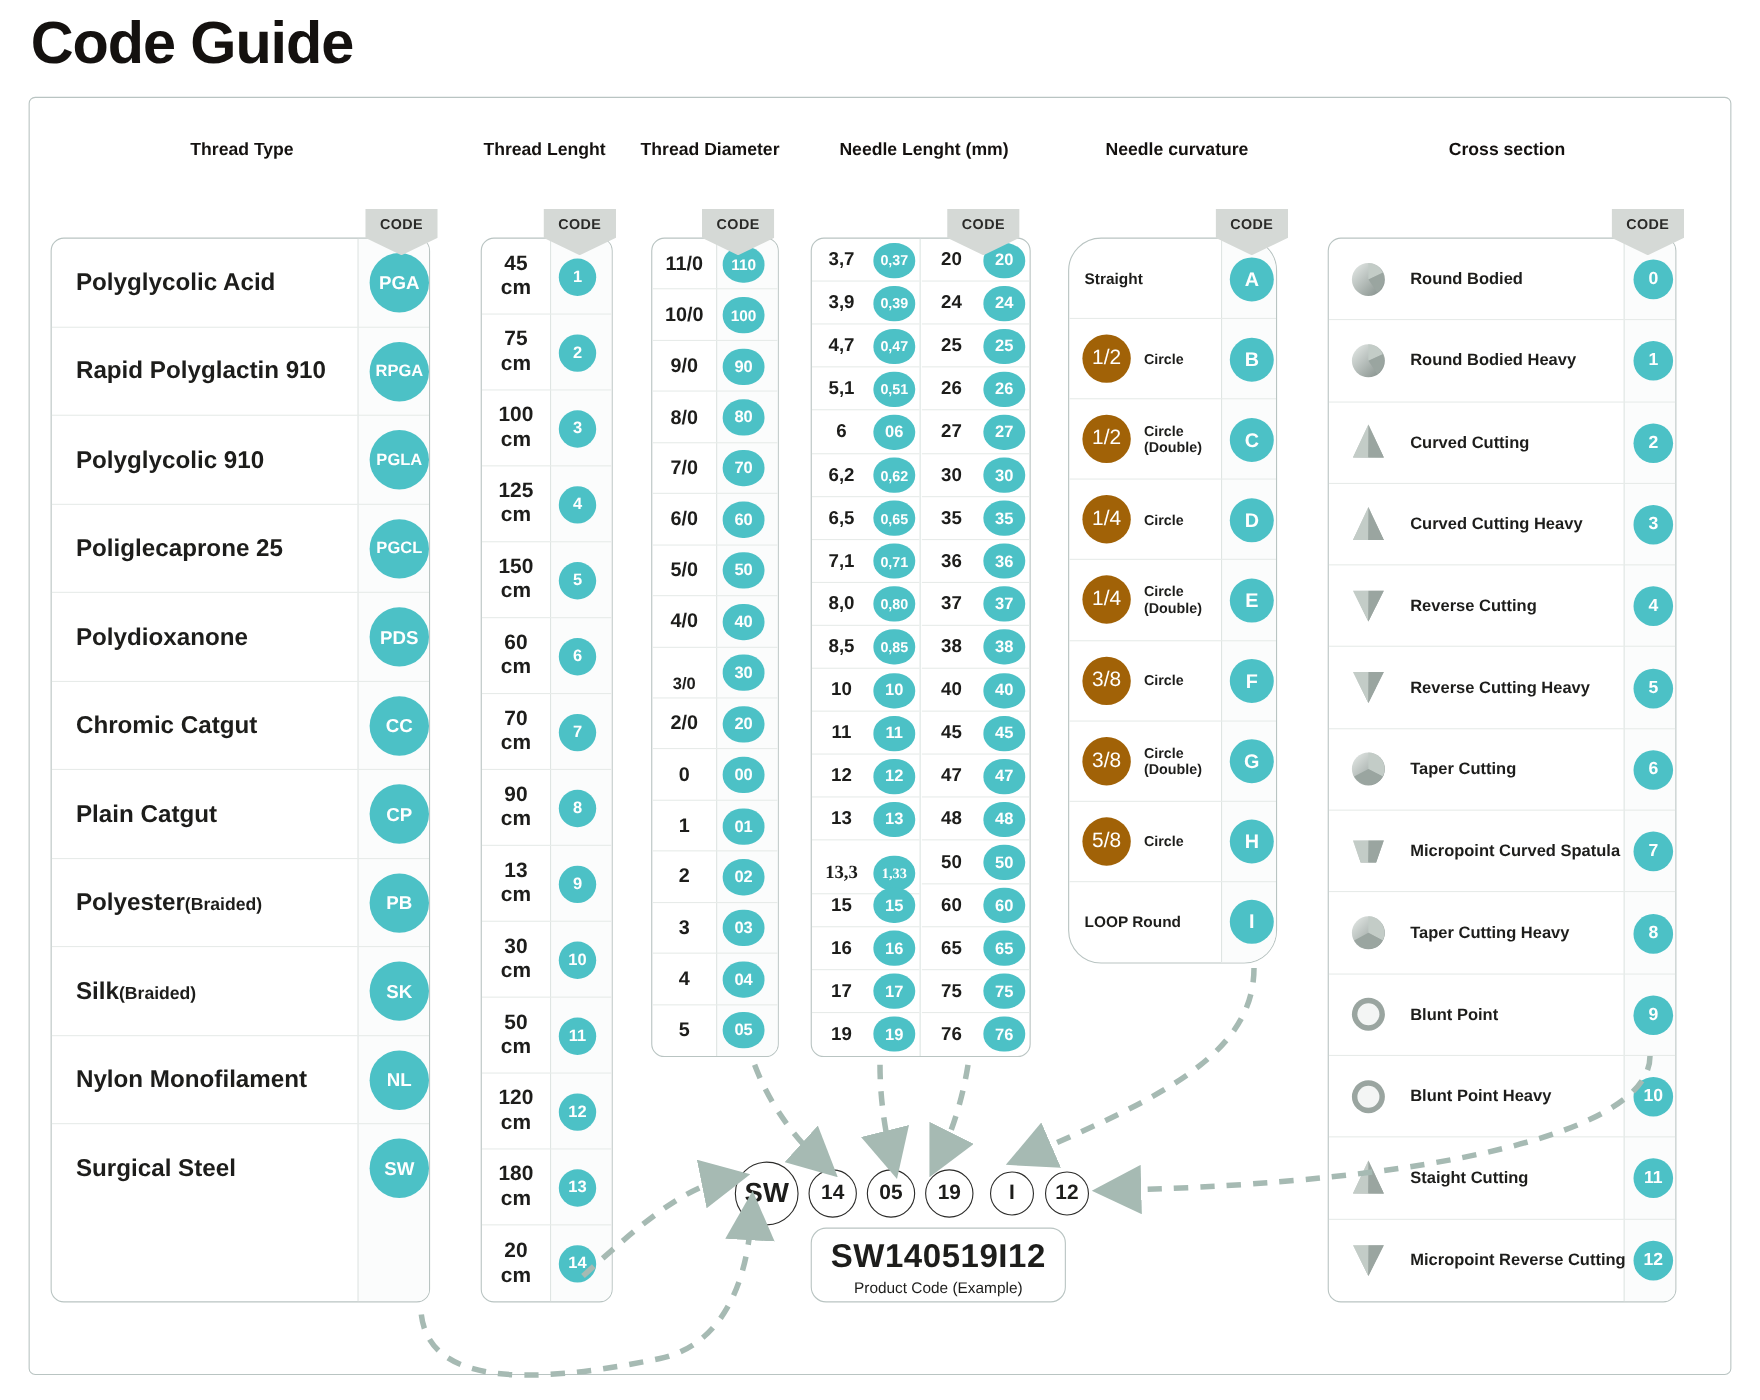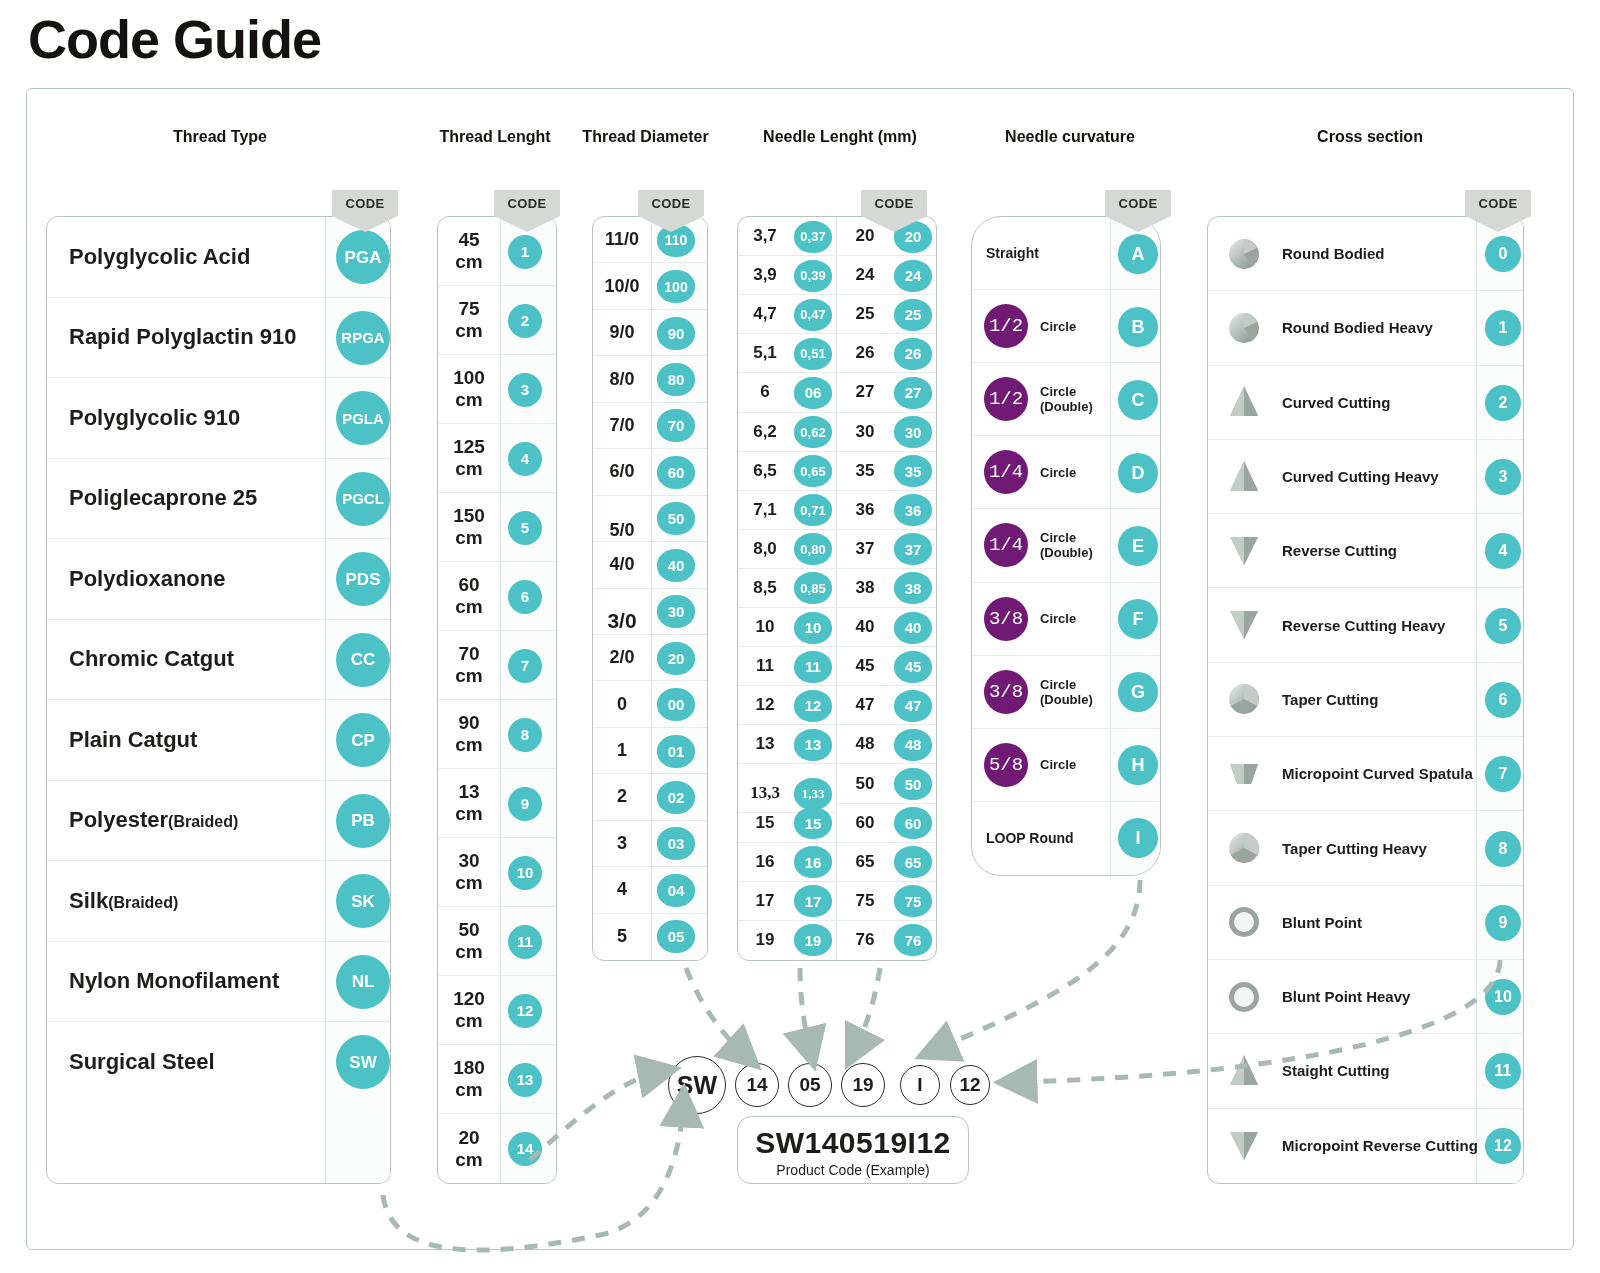--- a/index.html
+++ b/index.html
@@ -79,26 +79,25 @@
     background:#4cc1c6;
     color:#ffffff;
     display:flex; align-items:center; justify-content:center;
     font-weight:bold;
     line-height:1;
   }
   .pill.w { border-radius:48%; }
 
   .gcirc {
     width:44px; height:44px; border-radius:50%;
-    background:#701a75;
+    background:#a16207;
     color:#ffffff;
     display:flex;align-items:center;justify-content:center;
     font-size:19px;
     flex:0 0 auto;
-    font-family:Liberation Mono, monospace;
   }
   .cv-text { font-size:13px; font-weight:bold; margin-left:12px; }
   .cv-straight { font-size:14px; font-weight:bold; padding-left:14px; }
 
   .xs-text { font-size:15px; font-weight:bold; margin-left:14px; white-space:nowrap;}
   .xs-ico { width:46px; height:40px; flex:0 0 auto; margin-left:14px; display:flex;align-items:center;justify-content:center;}
 
   
   .ocirc {
     position:absolute;
@@ -265,30 +264,30 @@
       <div class="pill w" style="width: 38px; height: 33px; font-size: 15px; left: 64px; top: 6.71875px;">80</div>
     </div>
     <div class="row" style="height: 46.4375px;">
       <div class="num" style="width: 58px; font-size: 18px;">7/0</div>
       <div class="pill w" style="width: 38px; height: 33px; font-size: 15px; left: 64px; top: 6.71875px;">70</div>
     </div>
     <div class="row" style="height: 46.4375px;">
       <div class="num" style="width: 58px; font-size: 18px;">6/0</div>
       <div class="pill w" style="width: 38px; height: 33px; font-size: 15px; left: 64px; top: 6.71875px;">60</div>
     </div>
-    <div class="row" style="height: 46.4375px; align-items: flex-end;">
+    <div class="row" style="height: 46.4375px;">
       <div class="num" style="width: 58px; font-size: 18px;">5/0</div>
       <div class="pill w" style="width: 38px; height: 33px; font-size: 15px; left: 64px; top: 6.71875px;">50</div>
     </div>
     <div class="row" style="height: 46.4375px;">
       <div class="num" style="width: 58px; font-size: 18px;">4/0</div>
       <div class="pill w" style="width: 38px; height: 33px; font-size: 15px; left: 64px; top: 6.71875px;">40</div>
     </div>
     <div class="row" style="height: 46.4375px;">
-      <div class="num" style="width: 58px; font-size: 21px; margin-top: 20px;">3/0</div>
+      <div class="num" style="width: 58px; font-size: 15px; margin-top: 20px;">3/0</div>
       <div class="pill w" style="width: 38px; height: 33px; font-size: 15px; left: 64px; top: 6.71875px;">30</div>
     </div>
     <div class="row" style="height: 46.4375px;">
       <div class="num" style="width: 58px; font-size: 18px;">2/0</div>
       <div class="pill w" style="width: 38px; height: 33px; font-size: 15px; left: 64px; top: 6.71875px;">20</div>
     </div>
     <div class="row" style="height: 46.4375px;">
       <div class="num" style="width: 58px; font-size: 18px;">0</div>
       <div class="pill w" style="width: 38px; height: 33px; font-size: 15px; left: 64px; top: 6.71875px;">00</div>
     </div>

